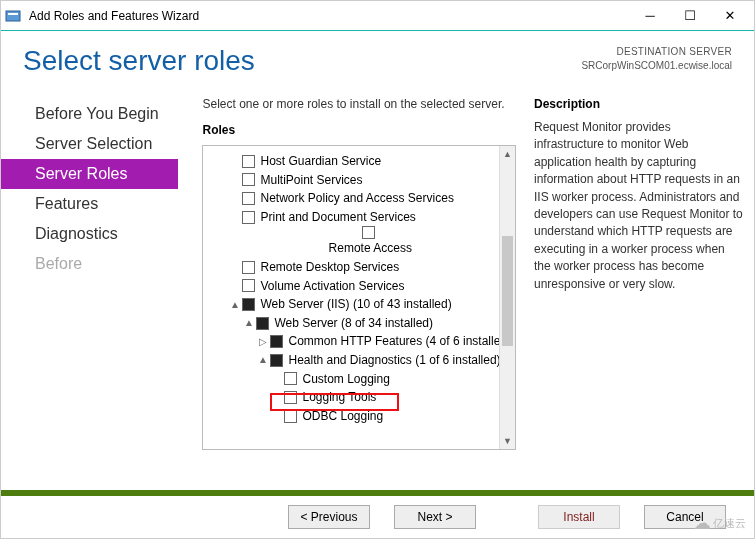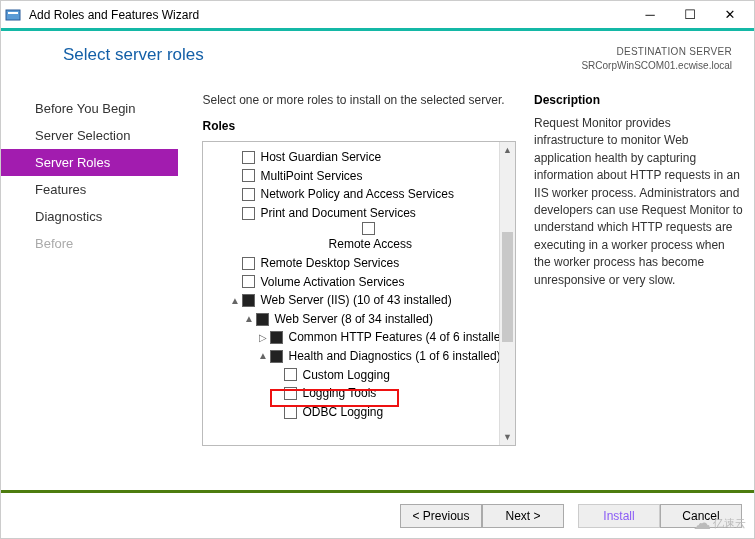--- a/index.html
+++ b/index.html
@@ -1,51 +1,51 @@
 <!DOCTYPE html>
 <html><head>
 <meta charset="utf-8">
 <style>
 * { box-sizing: border-box; font-family: "Segoe UI", Arial, sans-serif; }
 body { margin: 0; background: #fff; width: 755px; height: 539px; overflow: hidden; position: relative; border: 1px solid #ccc; }
-.titlebar { height: 30px; display: flex; align-items: center; padding: 0 4px; border-bottom: 3px solid #14b8a6; }
+.titlebar { height: 30px; display: flex; align-items: center; padding: 0 4px; border-bottom: 1px solid #14b8a6; }
 .titlebar .app-icon { width: 16px; height: 16px; margin-right: 8px; }
 .titlebar .title { font-size: 12px; flex: 1; }
 .titlebar .win-controls { display: flex; }
 .titlebar .win-controls div { width: 40px; height: 28px; display: flex; align-items: center; justify-content: center; font-size: 13px; }
 .header-area { padding: 14px 22px 4px 22px; display: flex; justify-content: space-between; align-items: flex-start; }
-.header-title { color: #135fa7; font-size: 17px; font-weight: 400; margin-left: 40px; }
+.header-title { color: #135fa7; font-size: 28px; font-weight: 400; }
 .dest { text-align: right; font-size: 10px; color: #555; line-height: 1.4; }
 .dest .l1 { letter-spacing: 0.3px; }
 .main { display: flex; height: 400px; }
 .nav { width: 178px; padding: 18px 0 0 0; }
-.nav-item { font-size: 13px; padding: 6px 0 6px 34px; color: #333; cursor: default; }
+.nav-item { font-size: 16px; padding: 6px 0 6px 34px; color: #333; cursor: default; }
 .nav-item.active { background: #a21caf; color: #fff; }
 .nav-item.disabled { color: #aaa; }
 .content { flex: 1; padding: 16px 10px 0 24px; display: flex; gap: 18px; }
 .instr { font-size: 12px; color: #333; margin-bottom: 12px; }
 .col-left { flex: 1; }
 .col-right { width: 210px; }
 .section-h { font-size: 12px; font-weight: 600; margin-bottom: 8px; }
 .tree-wrap { border: 1px solid #bbb; height: 305px; overflow: hidden; position: relative; }
 .tree { padding: 6px 4px; font-size: 12px; line-height: 1.55; overflow: hidden; height: 100%; }
 .tree-row { display: flex; align-items: center; white-space: nowrap; }
 .exp { width: 11px; display: inline-flex; justify-content: center; font-size: 10px; color: #666; }
 .cb { width: 13px; height: 13px; border: 1px solid #666; margin: 0 5px 0 2px; display: inline-flex; align-items: center; justify-content: center; font-size: 10px; background: #fff; flex-shrink: 0; }
 .cb.filled { background: #222; }
 .cb.checked-grey::after { content: "✓"; color: #888; font-size: 10px; line-height: 1; }
 .cb.checked-grey { background: #eee; }
 .red-box { border: 2px solid #e11; position: absolute; }
 .scroll { position: absolute; right: 0; top: 0; bottom: 0; width: 16px; background: #f0f0f0; border-left: 1px solid #ddd; }
 .scroll .arrow { height: 16px; display: flex; align-items: center; justify-content: center; font-size: 9px; color: #666; }
 .scroll .thumb { position: absolute; left: 2px; right: 2px; top: 90px; height: 110px; background: #c8c8c8; }
 .desc-text { font-size: 12px; color: #333; line-height: 1.45; }
-.footer { position: absolute; bottom: 0; left: 0; right: 0; height: 48px; border-top: 3px solid #4d7c0f; display: flex; align-items: center; justify-content: flex-end; gap: 0; padding-right: 12px; }
+.footer { position: absolute; bottom: 0; left: 0; right: 0; height: 48px; border-top: 6px solid #4d7c0f; display: flex; align-items: center; justify-content: flex-end; gap: 24px; padding-right: 28px; }
 .btn { min-width: 82px; height: 24px; font-size: 12px; background: #eee; border: 1px solid #aaa; display: flex; align-items: center; justify-content: center; }
-.btn.disabled { color: #8b5cf6; border-color: #ccc; }
+.btn.disabled { color: #7f1d1d; border-color: #ccc; }
 .watermark { position: absolute; right: 8px; bottom: 4px; font-size: 11px; color: #bbb; display: flex; align-items: center; gap: 2px; }
 .watermark .cloud { font-size: 18px; }
 </style>
 </head>
 <body>
 
 <div class="titlebar">
   <svg class="app-icon" viewBox="0 0 16 16">
       <rect x="1" y="3" width="14" height="10" fill="#5b9bd5" stroke="#2a5d9a"></rect>
       <rect x="3" y="5" width="10" height="2" fill="#fff"></rect>

